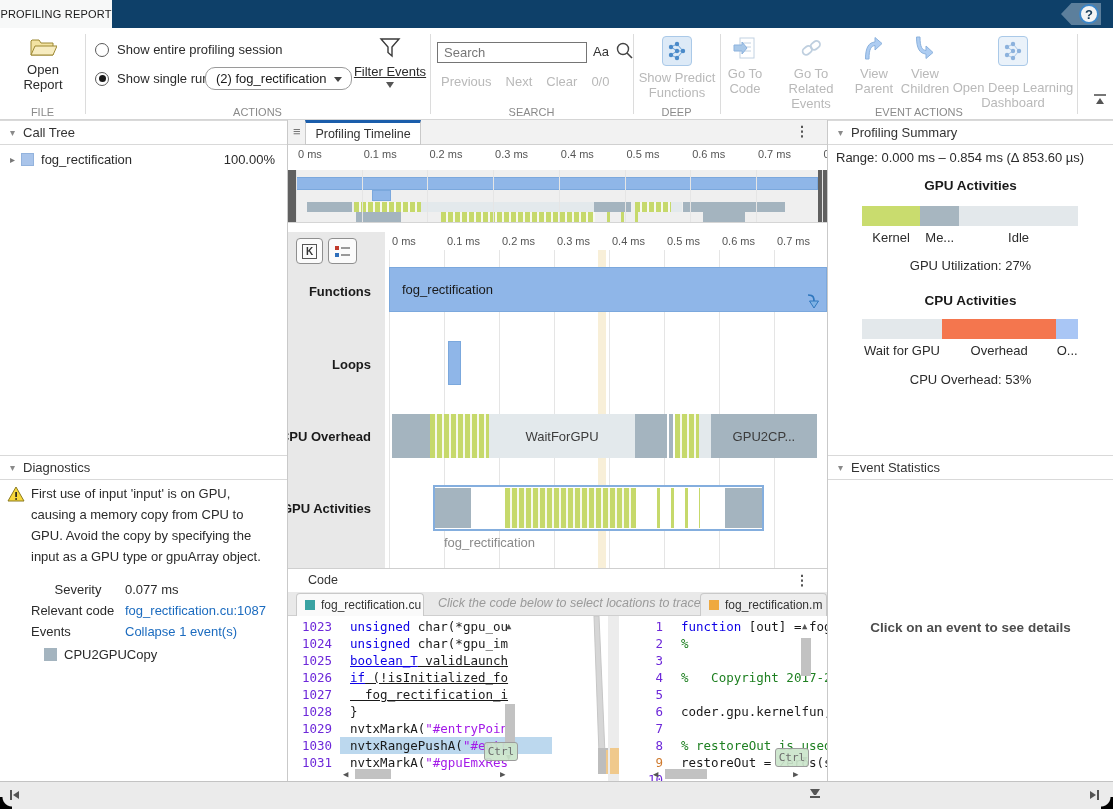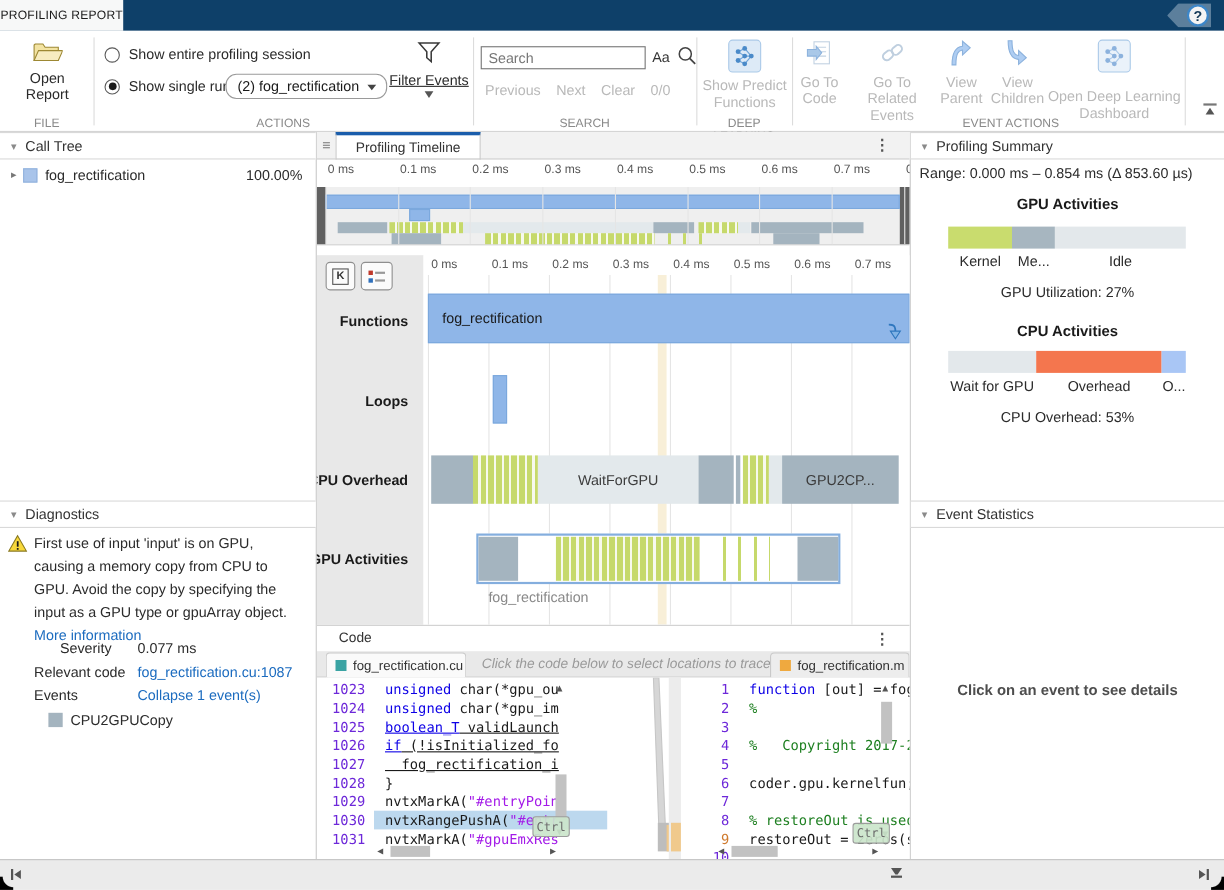--- a/index.html
+++ b/index.html
@@ -249,21 +249,20 @@
       <span class="col">▾</span>
       <span>Diagnostics</span>
     </div>
     <svg class="abs" style="left:7px;top:366px;" width="18" height="16" viewBox="0 0 18 16">
         <path d="M9 1 L17 15 L1 15 Z" fill="#f8d83a" stroke="#8a7a20"></path>
         <rect x="8.3" y="6" width="1.6" height="5" fill="#1a1a1a"></rect>
         <rect x="8.3" y="12.2" width="1.6" height="1.6" fill="#1a1a1a"></rect>
       </svg>
     <div class="abs" style="left:31px;top:363px;width:246px;font-size:13px;line-height:21px;color:#2b2b2b;">
       <span>First use of input 'input' is on GPU, causing a memory copy from CPU to GPU. Avoid the copy by specifying the input as a GPU type or gpuArray object.</span>
-      <div><a class="link" style="text-decoration:none;">More information</a></div>
     </div>
     <div class="abs" style="left:31px;top:459px;font-size:13px;line-height:21px;">
       <div style="display:flex;text-align:center;">
           <span style="width:94px;">Severity</span>
           <span>0.077 ms</span>
         </div>
       <div style="display:flex;">
           <span style="width:94px;">Relevant code</span>
           <a class="link" style="text-decoration:none;">fog_rectification.cu:1087</a>
         </div>
@@ -275,21 +274,21 @@
           <span class="sq" style="background:#a4b4bf;margin:0 7px 0 13px;"></span>
           <span>CPU2GPUCopy</span>
         </div>
     </div>
   </div>
 
   <div class="abs" style="left:288px;top:120px;width:539px;height:661px;overflow:hidden;">
 
     <div class="abs" style="left:0;top:0;width:539px;height:25px;background:#f2f2f2;border-bottom:1px solid #d0d0d0;box-sizing:border-box;">
       <span class="abs" style="left:5px;top:4px;font-size:13px;color:#777;">≡</span>
-      <div class="abs" style="left:17px;top:0;width:132px;height:25px;background:#fff;border:1px solid #c9c9c9;border-top:3px solid #1a5dab;box-sizing:border-box;display:flex;align-items:center;justify-content:center;font-size:12.5px;color:#333;">Profiling Timeline</div>
+      <div class="abs" style="left:17px;top:0;width:116px;height:25px;background:#fff;border:1px solid #c9c9c9;border-top:3px solid #1a5dab;box-sizing:border-box;display:flex;align-items:center;justify-content:center;font-size:12.5px;color:#333;">Profiling Timeline</div>
       <span class="abs" style="right:18px;top:3px;font-size:14px;color:#555;font-weight:bold;">⋮</span>
     </div>
 
     <div class="abs" style="left:0;top:25px;width:539px;height:25px;">
         <span class="tick" style="left: 10px;">0 ms</span>
         <span class="tick" style="left: 75.7px;">0.1 ms</span>
         <span class="tick" style="left: 141.4px;">0.2 ms</span>
         <span class="tick" style="left: 207.1px;">0.3 ms</span>
         <span class="tick" style="left: 272.8px;">0.4 ms</span>
         <span class="tick" style="left: 338.5px;">0.5 ms</span>

